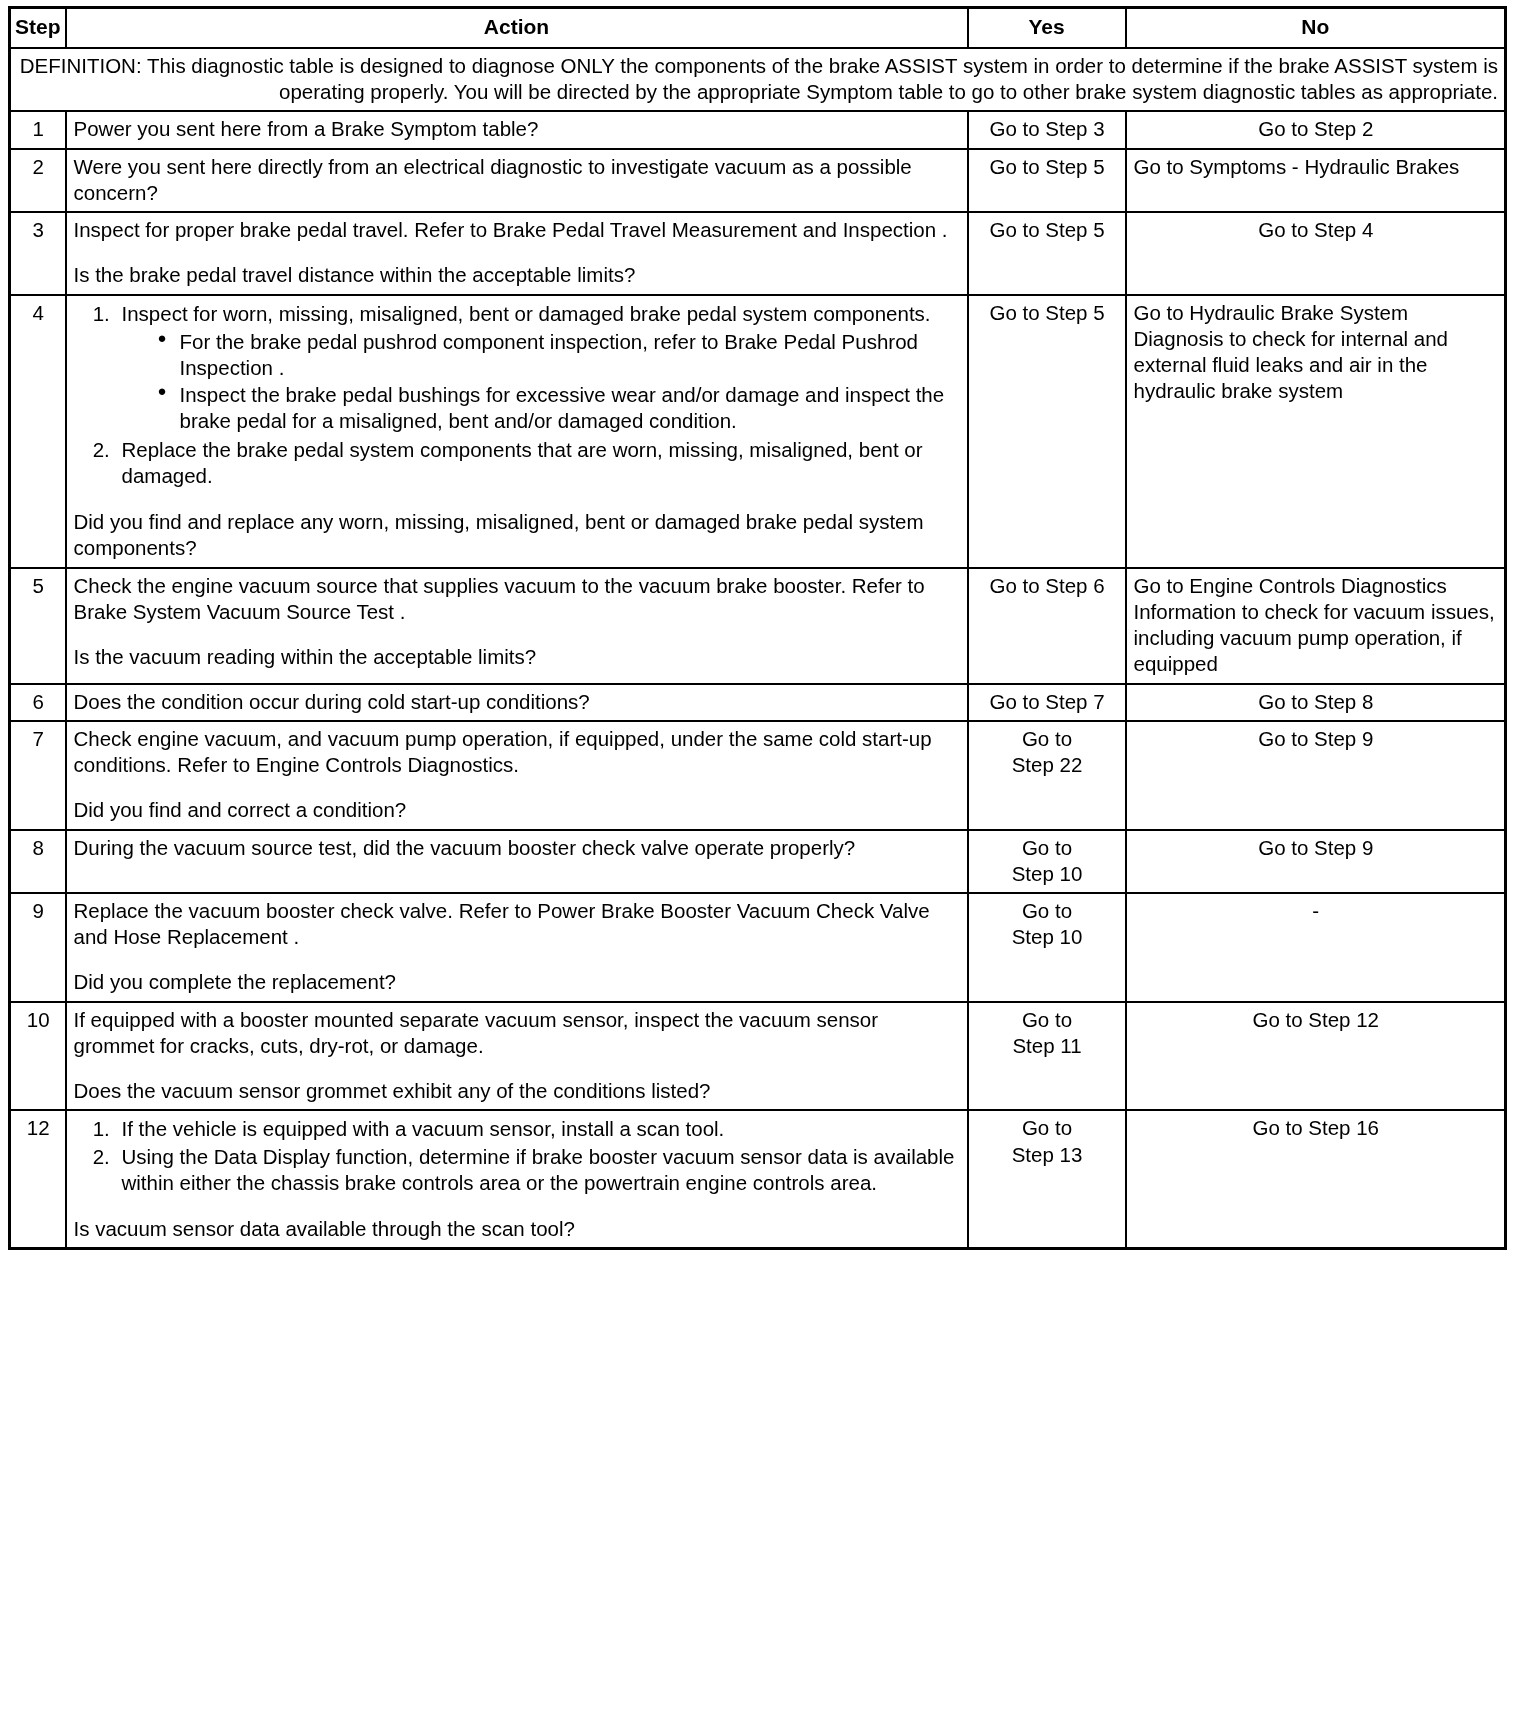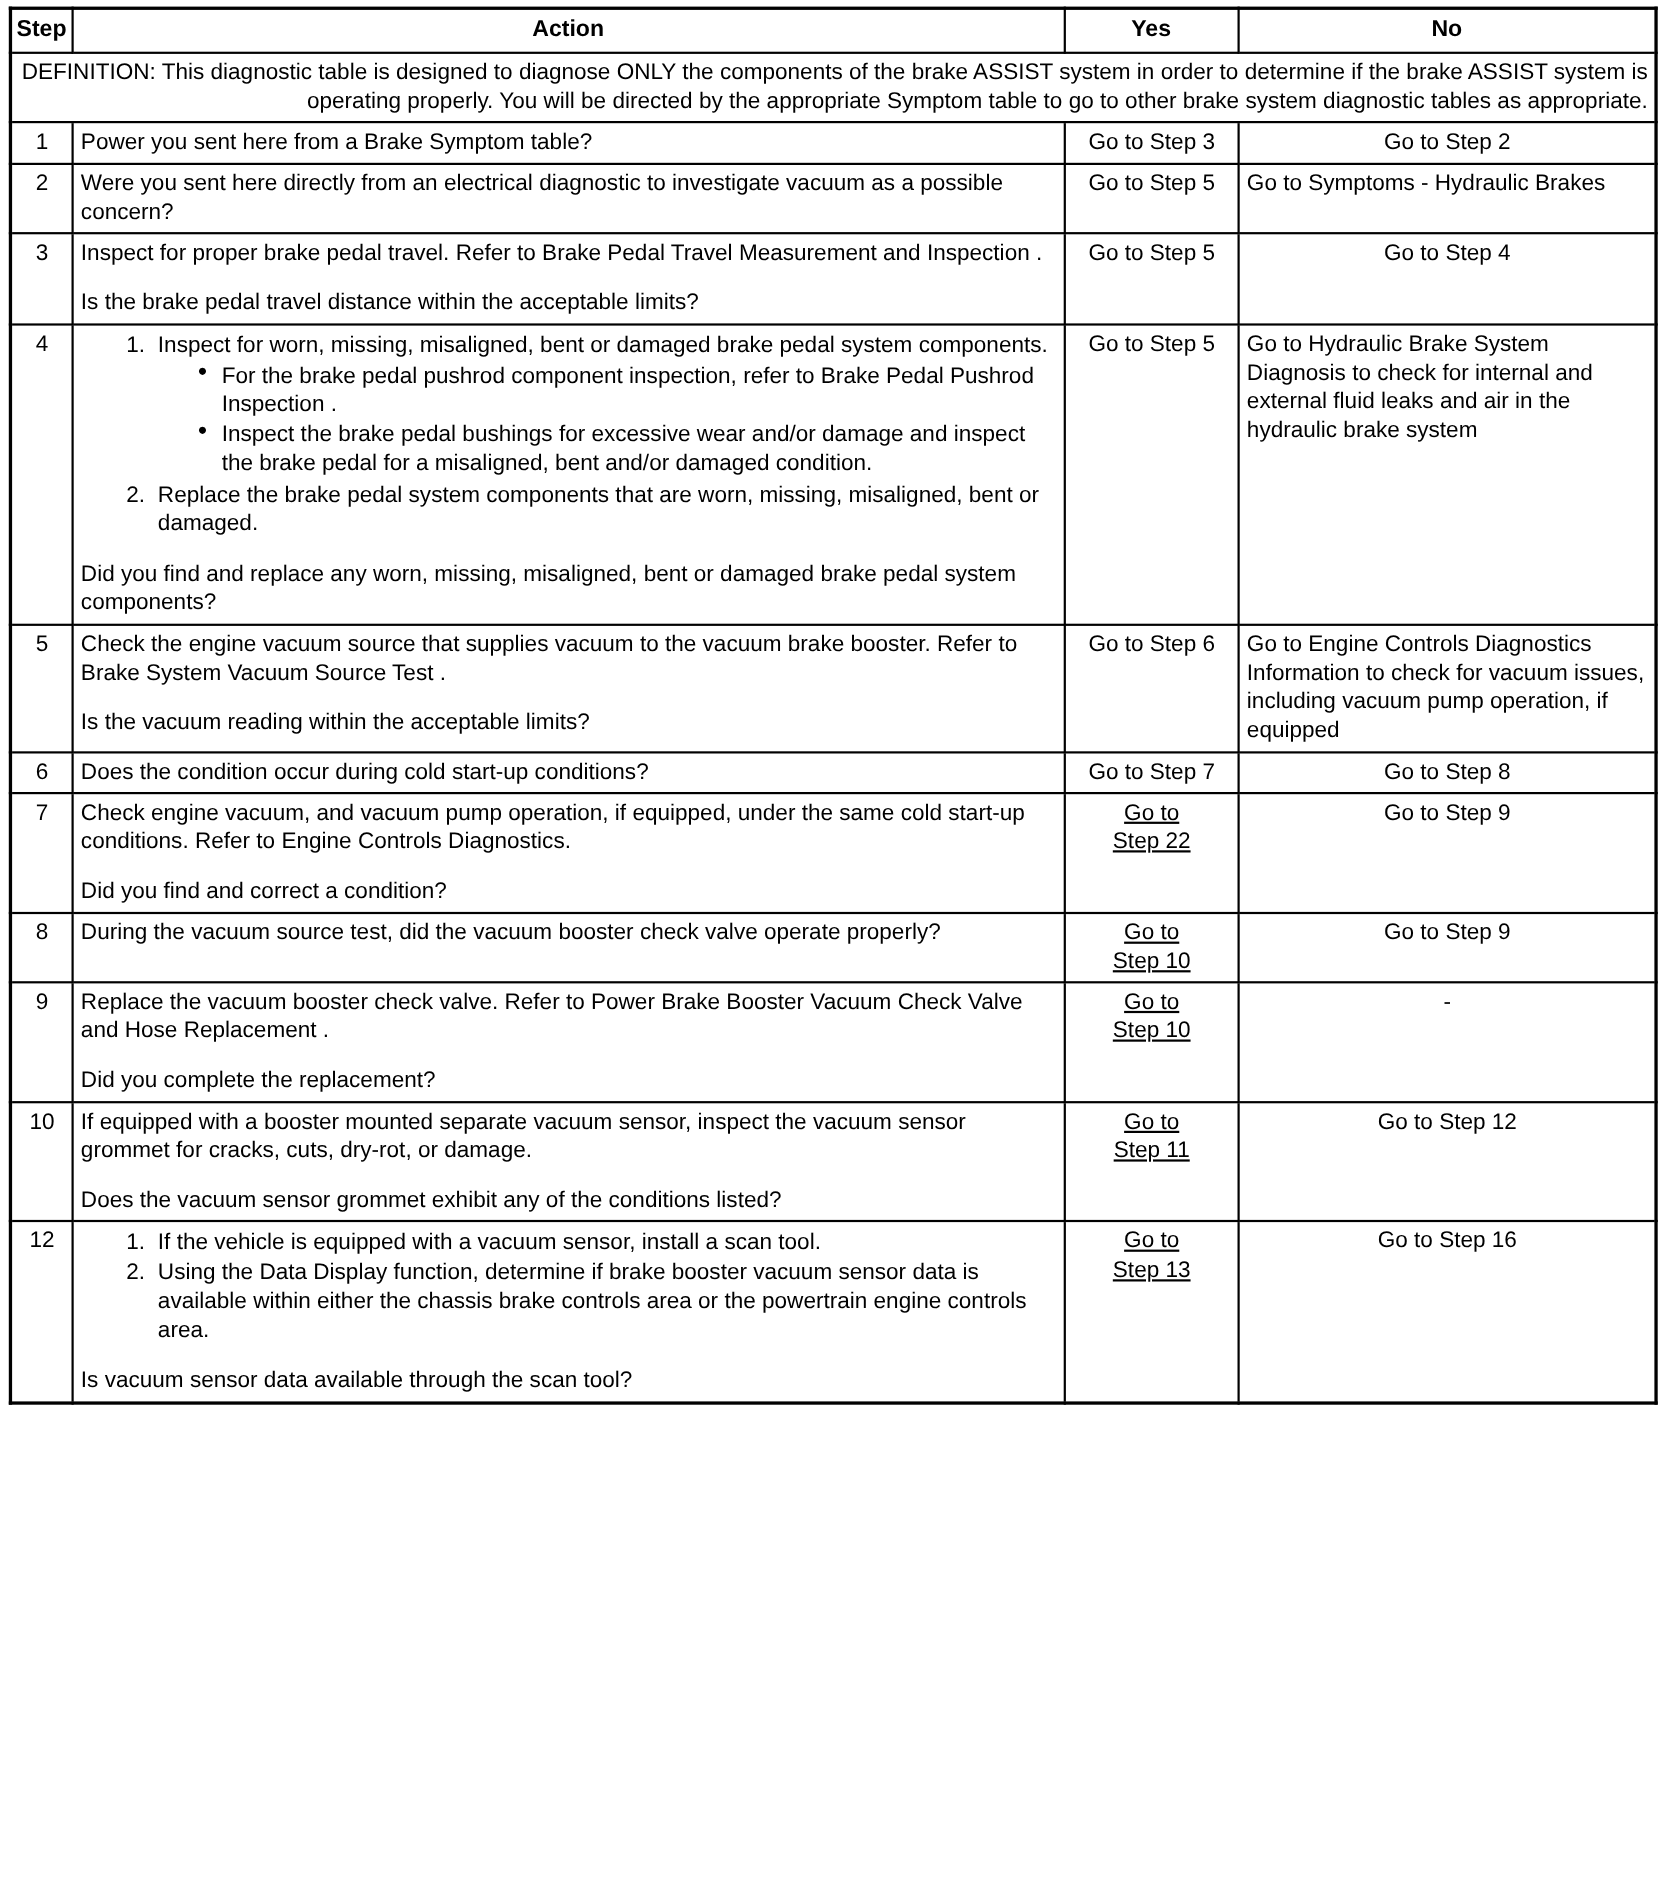--- a/index.html
+++ b/index.html
@@ -71,21 +71,20 @@
   .gap { height: 19px; }
 
   ol.numlist {
     margin: 1px 0 0 0;
     padding-left: 42px;
     list-style-type: decimal;
   }
   ol.numlist > li {
     margin-bottom: 1px;
     padding-left: 6px;
-    margin-left: 22px;
   }
   ul.bullets {
     margin: 2px 0 2px 0;
     padding-left: 36px;
     list-style: none;
   }
   ul.bullets > li {
     position: relative;
     padding-left: 22px;
     margin-bottom: 1px;
@@ -93,21 +92,20 @@
   ul.bullets > li::before {
     content: "\25CF";
     position: absolute;
     left: 0;
     top: -1px;
     font-size: 15px;
   }
   .twoline-yes {
     text-align: center;
     line-height: 1.3;
-    text-decoration: underline;
   }
 </style>
 </head>
 <body>
 
 <div class="page">
   <table class="diag">
     <colgroup>
       <col class="c-step">
       <col class="c-action">

